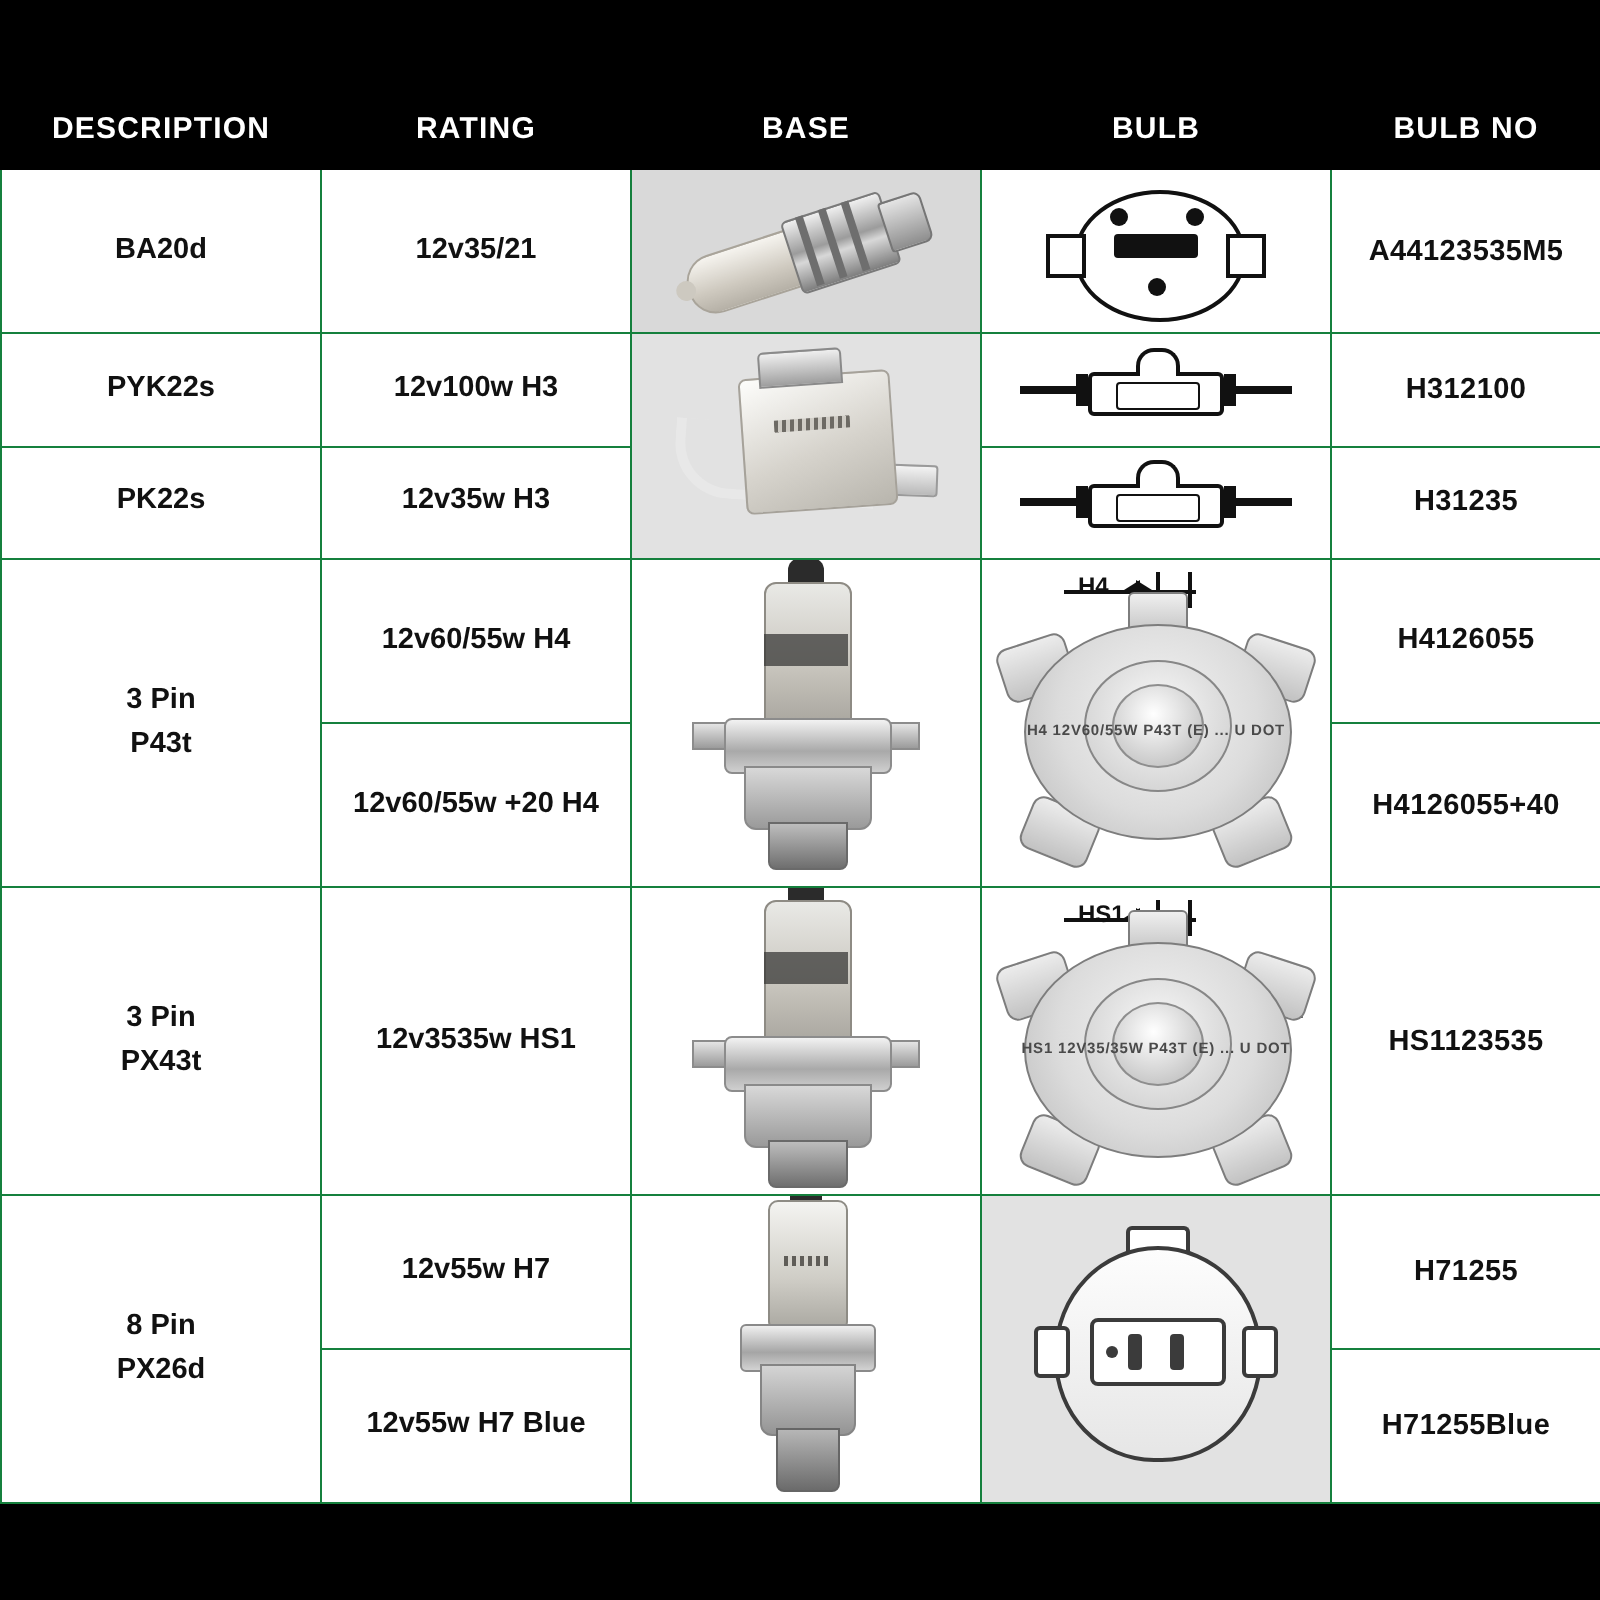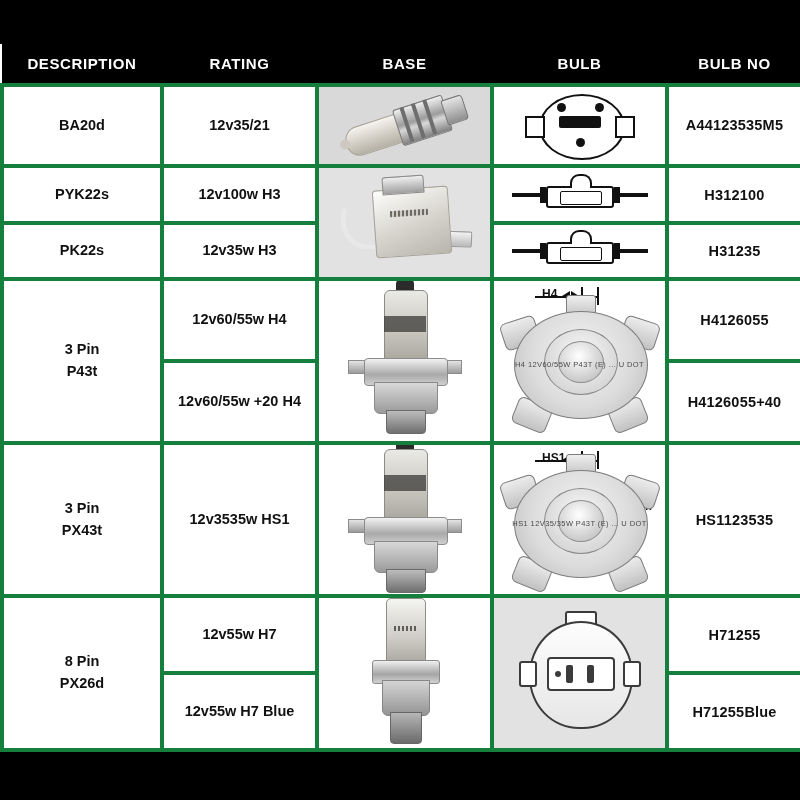--- a/index.html
+++ b/index.html
@@ -36,21 +36,21 @@
     width: 800px;
     height: 708px;
   }
   table.spec {
     border-collapse: collapse;
     width: 800px;
     height: 708px;
     table-layout: fixed;
   }
   table.spec th, table.spec td {
-    border: 4px solid #15803d;
+    border: 1px solid #15803d;
     text-align: center;
     vertical-align: middle;
     font-size: 14.5px;
     font-weight: bold;
     color: #111111;
     padding: 2px 3px;
     box-sizing: border-box;
   }
   table.spec thead th {
     background: #000000;
@@ -326,21 +326,21 @@
     border-radius: 50%;
     background: radial-gradient(circle at 45% 35%, #ffffff, #b5b5b5);
     border: 1px solid #8e8e8e;
   }
   .h4base .engrave {
     position: absolute;
     left: 50%; top: 50%;
     transform: translate(-50%,-50%);
     width: 140px;
     font-size: 7.5px;
-    font-weight: normal;
+    font-weight: bold;
     color: #4a4a4a;
     letter-spacing: .4px;
     white-space: nowrap;
   }
 
   
   .dim {
     position: absolute; top: 2px; left: 0; width: 100%;
     height: 20px;
   }

